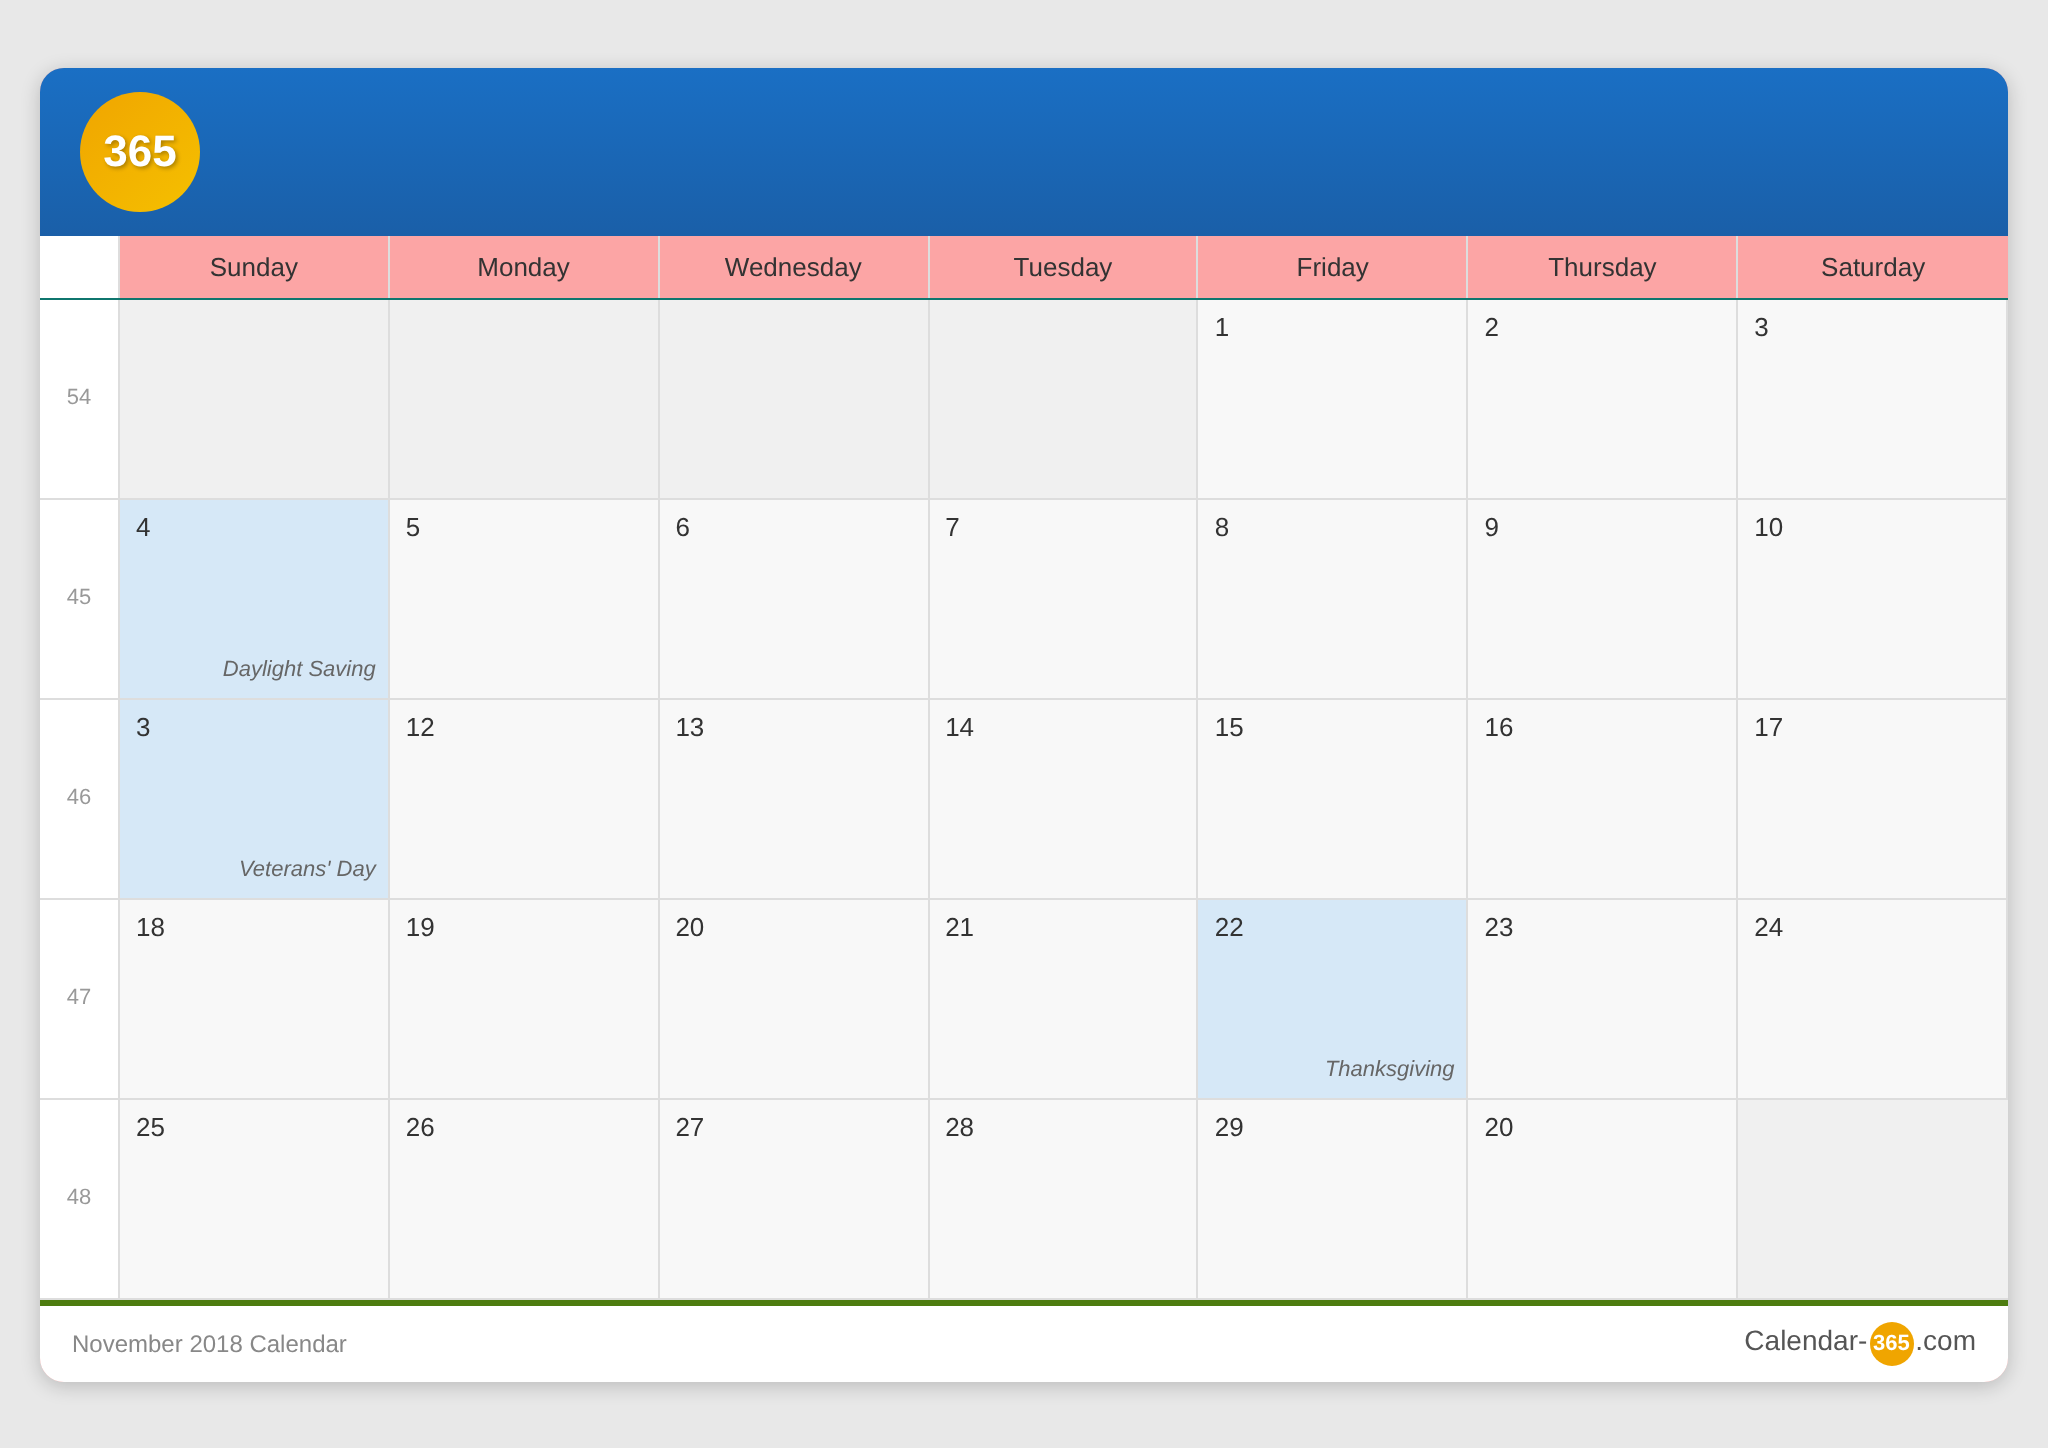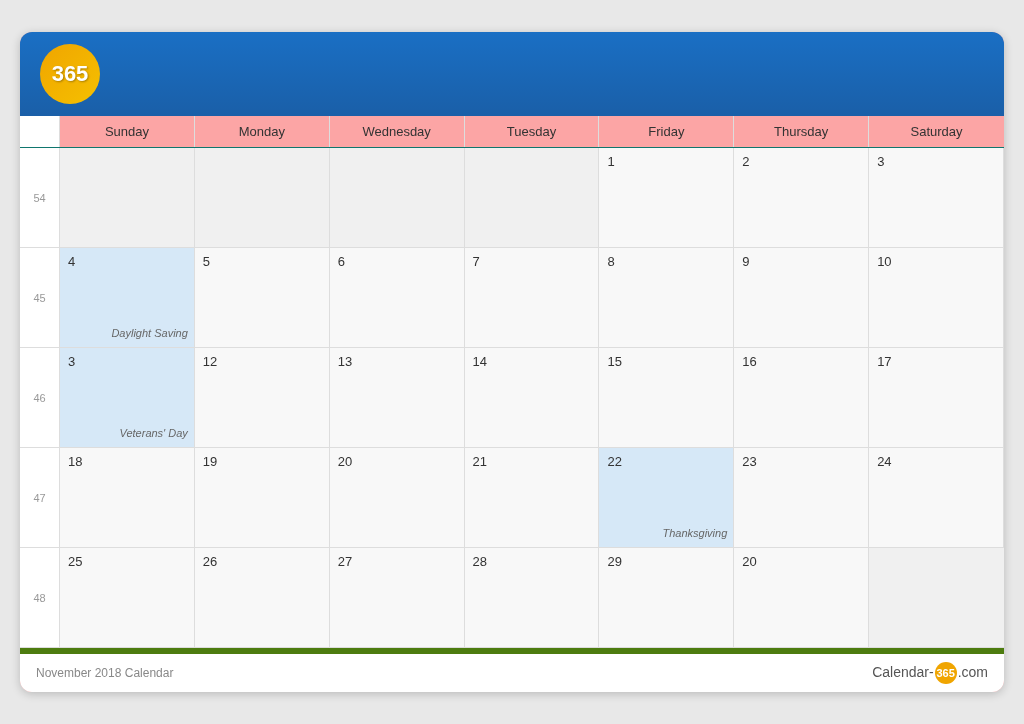--- a/index.html
+++ b/index.html
@@ -115,21 +115,21 @@
       font-size: 11px;
       color: #666;
       font-style: italic;
       text-align: right;
     }
     .footer {
       padding: 8px 16px;
       display: flex;
       justify-content: space-between;
       align-items: center;
-      border-top: 6px solid #4d7c0f;
+      border-top: 3px solid #4d7c0f;
       background: #fff;
     }
     .footer-left {
       font-size: 12px;
       color: #888;
     }
     .footer-right {
       font-size: 14px;
       color: #555;
       font-weight: normal;

